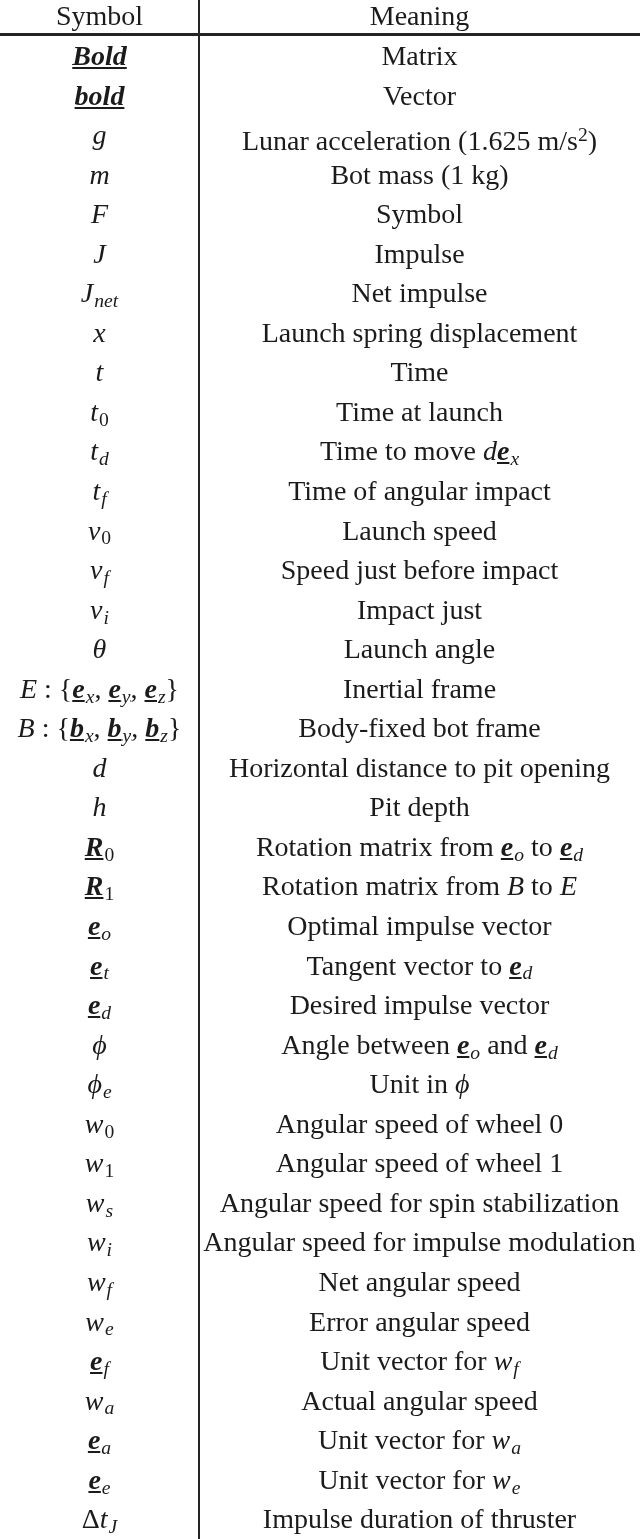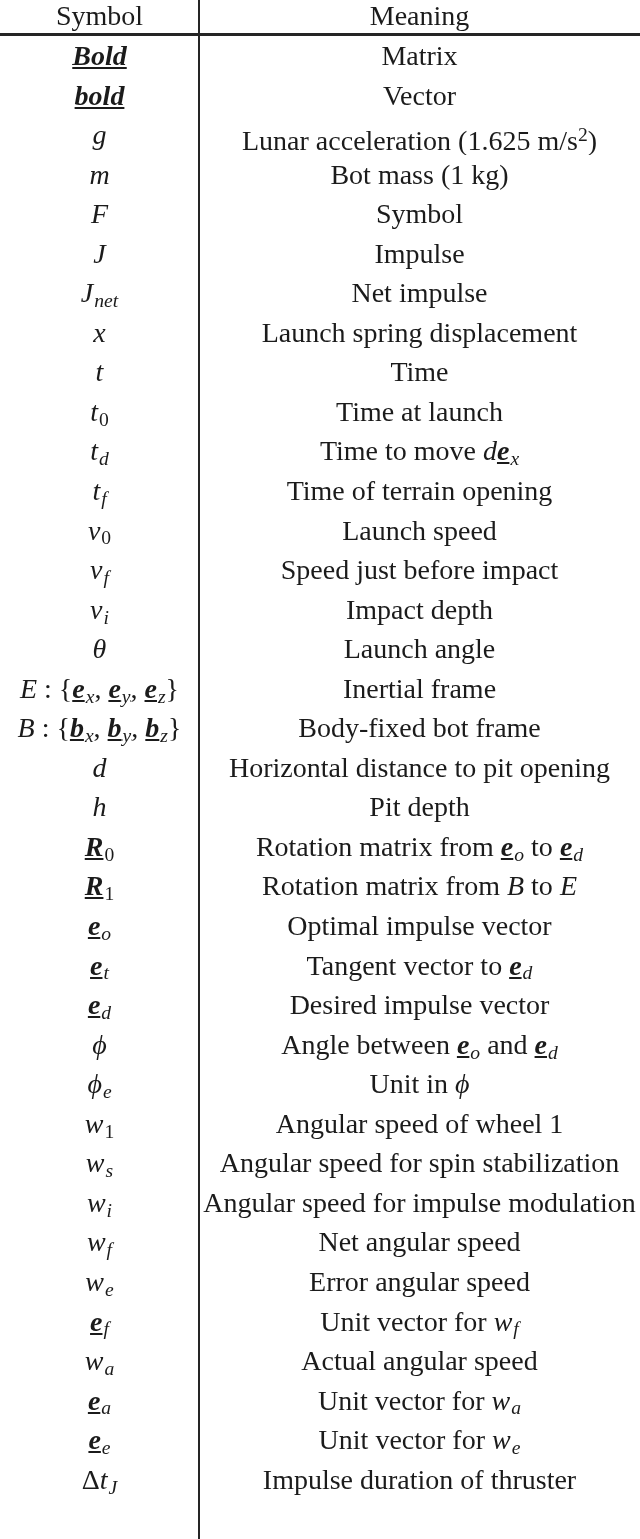--- a/index.html
+++ b/index.html
@@ -76,36 +76,37 @@
       <div class="row"><div class="cell sym-col"><span class="bi">bold</span></div><div class="cell mean-col"><span class="up">Vector</span></div></div>
       <div class="row"><div class="cell sym-col"><span class="it">g</span></div><div class="cell mean-col"><span class="up">Lunar acceleration (1.625 m/s</span><span class="up sup">2</span><span class="up">)</span></div></div>
       <div class="row"><div class="cell sym-col"><span class="it">m</span></div><div class="cell mean-col"><span class="up">Bot mass (1 kg)</span></div></div>
       <div class="row"><div class="cell sym-col"><span class="it">F</span></div><div class="cell mean-col"><span class="up">Symbol</span></div></div>
       <div class="row"><div class="cell sym-col"><span class="it">J</span></div><div class="cell mean-col"><span class="up">Impulse</span></div></div>
       <div class="row"><div class="cell sym-col"><span class="it">J<span class="sub">net</span></span></div><div class="cell mean-col"><span class="up">Net impulse</span></div></div>
       <div class="row"><div class="cell sym-col"><span class="it">x</span></div><div class="cell mean-col"><span class="up">Launch spring displacement</span></div></div>
       <div class="row"><div class="cell sym-col"><span class="it">t</span></div><div class="cell mean-col"><span class="up">Time</span></div></div>
       <div class="row"><div class="cell sym-col"><span class="it">t<span class="sub num">0</span></span></div><div class="cell mean-col"><span class="up">Time at launch</span></div></div>
       <div class="row"><div class="cell sym-col"><span class="it">t<span class="sub">d</span></span></div><div class="cell mean-col"><span class="up">Time to move </span><span class="it">d</span><span class="bi">e<span class="sub">x</span></span></div></div>
-      <div class="row"><div class="cell sym-col"><span class="it">t<span class="sub">f</span></span></div><div class="cell mean-col"><span class="up">Time of terrain opening</span></div></div>
+      <div class="row"><div class="cell sym-col"><span class="it">t<span class="sub">f</span></span></div><div class="cell mean-col"><span class="up">Time of angular impact</span></div></div>
       <div class="row"><div class="cell sym-col"><span class="it">v<span class="sub num">0</span></span></div><div class="cell mean-col"><span class="up">Launch speed</span></div></div>
       <div class="row"><div class="cell sym-col"><span class="it">v<span class="sub">f</span></span></div><div class="cell mean-col"><span class="up">Speed just before impact</span></div></div>
-      <div class="row"><div class="cell sym-col"><span class="it">v<span class="sub">i</span></span></div><div class="cell mean-col"><span class="up">Impact depth</span></div></div>
+      <div class="row"><div class="cell sym-col"><span class="it">v<span class="sub">i</span></span></div><div class="cell mean-col"><span class="up">Impact just</span></div></div>
       <div class="row"><div class="cell sym-col"><span class="it">θ</span></div><div class="cell mean-col"><span class="up">Launch angle</span></div></div>
       <div class="row"><div class="cell sym-col"><span class="it">E</span><span class="up"> : {</span><span class="bi">e<span class="sub">x</span></span><span class="up">, </span><span class="bi">e<span class="sub">y</span></span><span class="up">, </span><span class="bi">e<span class="sub">z</span></span><span class="up">}</span></div><div class="cell mean-col"><span class="up">Inertial frame</span></div></div>
       <div class="row"><div class="cell sym-col"><span class="it">B</span><span class="up"> : {</span><span class="bi">b<span class="sub">x</span></span><span class="up">, </span><span class="bi">b<span class="sub">y</span></span><span class="up">, </span><span class="bi">b<span class="sub">z</span></span><span class="up">}</span></div><div class="cell mean-col"><span class="up">Body-fixed bot frame</span></div></div>
       <div class="row"><div class="cell sym-col"><span class="it">d</span></div><div class="cell mean-col"><span class="up">Horizontal distance to pit opening</span></div></div>
       <div class="row"><div class="cell sym-col"><span class="it">h</span></div><div class="cell mean-col"><span class="up">Pit depth</span></div></div>
       <div class="row"><div class="cell sym-col"><span class="bi">R<span class="sub num">0</span></span></div><div class="cell mean-col"><span class="up">Rotation matrix from </span><span class="bi">e<span class="sub">o</span></span><span class="up"> to </span><span class="bi">e<span class="sub">d</span></span></div></div>
       <div class="row"><div class="cell sym-col"><span class="bi">R<span class="sub num">1</span></span></div><div class="cell mean-col"><span class="up">Rotation matrix from </span><span class="it">B</span><span class="up"> to </span><span class="it">E</span></div></div>
       <div class="row"><div class="cell sym-col"><span class="bi">e<span class="sub">o</span></span></div><div class="cell mean-col"><span class="up">Optimal impulse vector</span></div></div>
       <div class="row"><div class="cell sym-col"><span class="bi">e<span class="sub">t</span></span></div><div class="cell mean-col"><span class="up">Tangent vector to </span><span class="bi">e<span class="sub">d</span></span></div></div>
       <div class="row"><div class="cell sym-col"><span class="bi">e<span class="sub">d</span></span></div><div class="cell mean-col"><span class="up">Desired impulse vector</span></div></div>
       <div class="row"><div class="cell sym-col"><span class="it">ϕ</span></div><div class="cell mean-col"><span class="up">Angle between </span><span class="bi">e<span class="sub">o</span></span><span class="up"> and </span><span class="bi">e<span class="sub">d</span></span></div></div>
       <div class="row"><div class="cell sym-col"><span class="it">ϕ<span class="sub">e</span></span></div><div class="cell mean-col"><span class="up">Unit in </span><span class="it">ϕ</span></div></div>
+      <div class="row"><div class="cell sym-col"><span class="it">w<span class="sub num">0</span></span></div><div class="cell mean-col"><span class="up">Angular speed of wheel 0</span></div></div>
       <div class="row"><div class="cell sym-col"><span class="it">w<span class="sub num">1</span></span></div><div class="cell mean-col"><span class="up">Angular speed of wheel 1</span></div></div>
       <div class="row"><div class="cell sym-col"><span class="it">w<span class="sub">s</span></span></div><div class="cell mean-col"><span class="up">Angular speed for spin stabilization</span></div></div>
       <div class="row"><div class="cell sym-col"><span class="it">w<span class="sub">i</span></span></div><div class="cell mean-col"><span class="up">Angular speed for impulse modulation</span></div></div>
       <div class="row"><div class="cell sym-col"><span class="it">w<span class="sub">f</span></span></div><div class="cell mean-col"><span class="up">Net angular speed</span></div></div>
       <div class="row"><div class="cell sym-col"><span class="it">w<span class="sub">e</span></span></div><div class="cell mean-col"><span class="up">Error angular speed</span></div></div>
       <div class="row"><div class="cell sym-col"><span class="bi">e<span class="sub">f</span></span></div><div class="cell mean-col"><span class="up">Unit vector for </span><span class="it">w<span class="sub">f</span></span></div></div>
       <div class="row"><div class="cell sym-col"><span class="it">w<span class="sub">a</span></span></div><div class="cell mean-col"><span class="up">Actual angular speed</span></div></div>
       <div class="row"><div class="cell sym-col"><span class="bi">e<span class="sub">a</span></span></div><div class="cell mean-col"><span class="up">Unit vector for </span><span class="it">w<span class="sub">a</span></span></div></div>
       <div class="row"><div class="cell sym-col"><span class="bi">e<span class="sub">e</span></span></div><div class="cell mean-col"><span class="up">Unit vector for </span><span class="it">w<span class="sub">e</span></span></div></div>
       <div class="row"><div class="cell sym-col"><span class="up">Δ</span><span class="it">t<span class="sub">J</span></span></div><div class="cell mean-col"><span class="up">Impulse duration of thruster</span></div></div>

